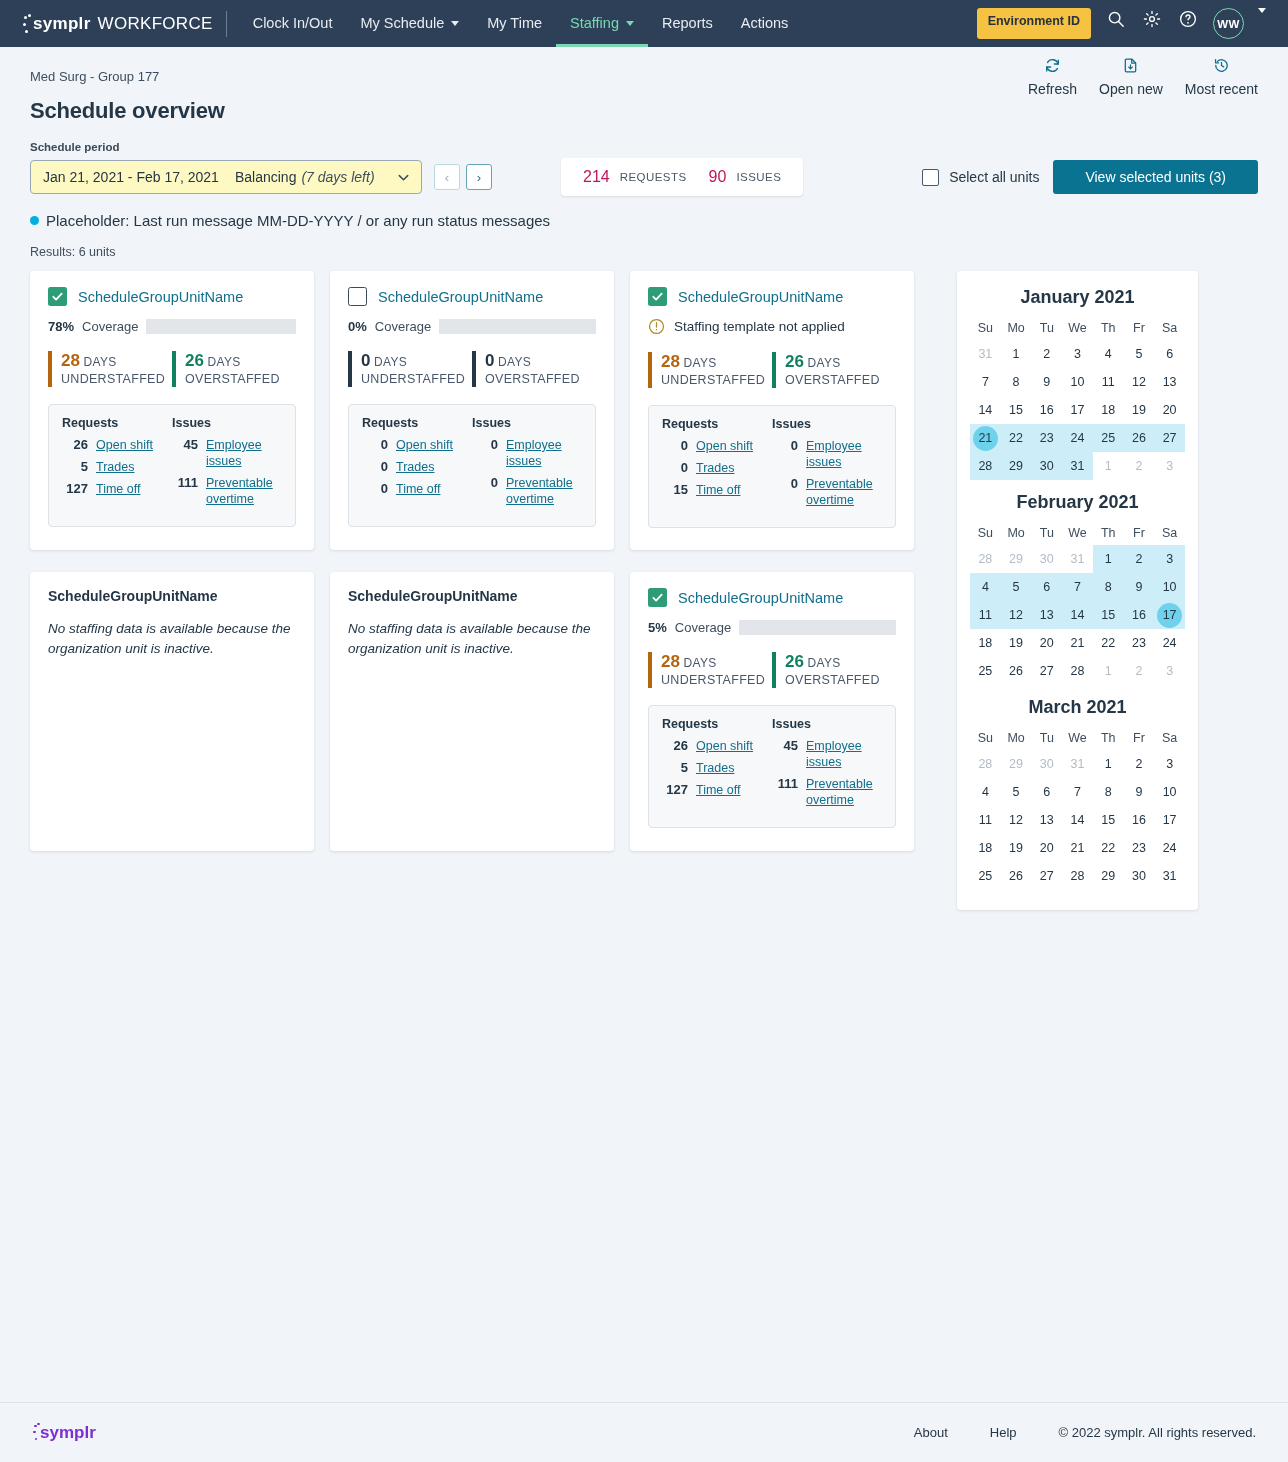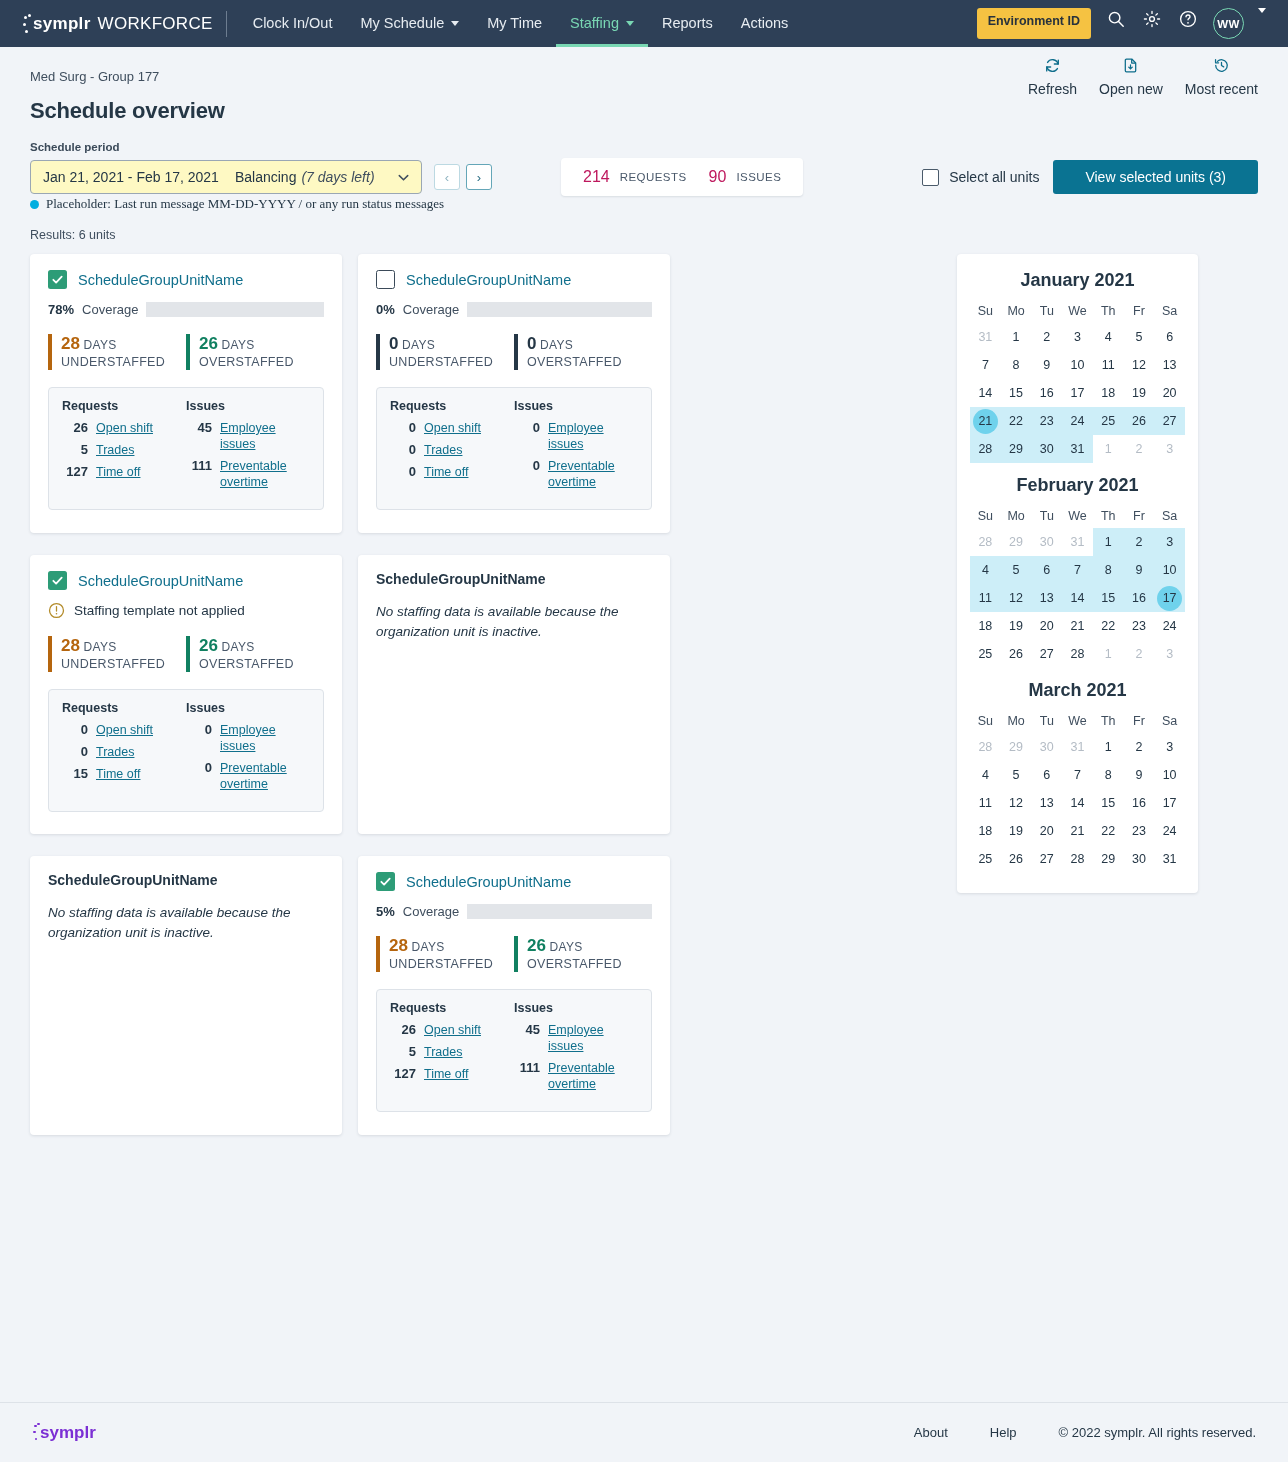--- a/index.html
+++ b/index.html
@@ -107,29 +107,29 @@
   .stat-num { font-size: 16px; font-weight: 400; color: #be185d; }
   .stat-lbl { font-size: 11.5px; letter-spacing: .45px; color: #49586a; margin-right: 12px; }
   .right-controls { margin-left: auto; display: flex; align-items: center; gap: 14px; }
   .selall { display: flex; align-items: center; gap: 10px; font-size: 14px; color: #253746; cursor: pointer; }
   .cb-empty { width: 17px; height: 17px; border: 1.5px solid #4a5a6a; border-radius: 2px; background: #fff; }
   .primary-btn {
     background: #0a7392; color: #fff; border: none; border-radius: 3px;
     padding: 0 32px; height: 34px; font-size: 14px; cursor: pointer; white-space: nowrap;
     font-family: inherit;
   }
-  .runmsg { display: flex; align-items: center; gap: 7px; font-size: 13px; color: #253746; font-family: Liberation Serif, serif; }
+  .runmsg { display: flex; align-items: center; gap: 7px; margin-top: 16px; font-size: 15px; color: #253746; }
   .dot-blue { width: 9px; height: 9px; border-radius: 50%; background: #00aee0; flex:0 0 auto;}
   .results { margin-top: 16px; font-size: 12.5px; color: #3f4e5e; }
 
   
   .content { display: flex; gap: 20px; margin-top: 12px; align-items: flex-start; }
   .cards-area { width: 907px; display: flex; flex-wrap: wrap; gap: 0; }
   .card {
-    width: 312px; background: #fff; border-radius: 4px; margin-right: 16px; margin-bottom: 22px;
+    width: 284px; background: #fff; border-radius: 4px; margin-right: 16px; margin-bottom: 22px;
     box-shadow: 0 1px 3px rgba(40,55,70,.13); padding: 16px 18px 16px 18px;
   }
   .card.tall { min-height: 279px; }
   .card.inactive { min-height: 260px; }
   .card-head { display: flex; align-items: center; gap: 11px; margin-bottom: 13px; }
   .cb-checked {
     width: 19px; height: 19px; border-radius: 2.5px; background: #2d9c77;
     display:flex; align-items:center; justify-content:center; flex:0 0 auto;
   }
   .cb-unchecked {

